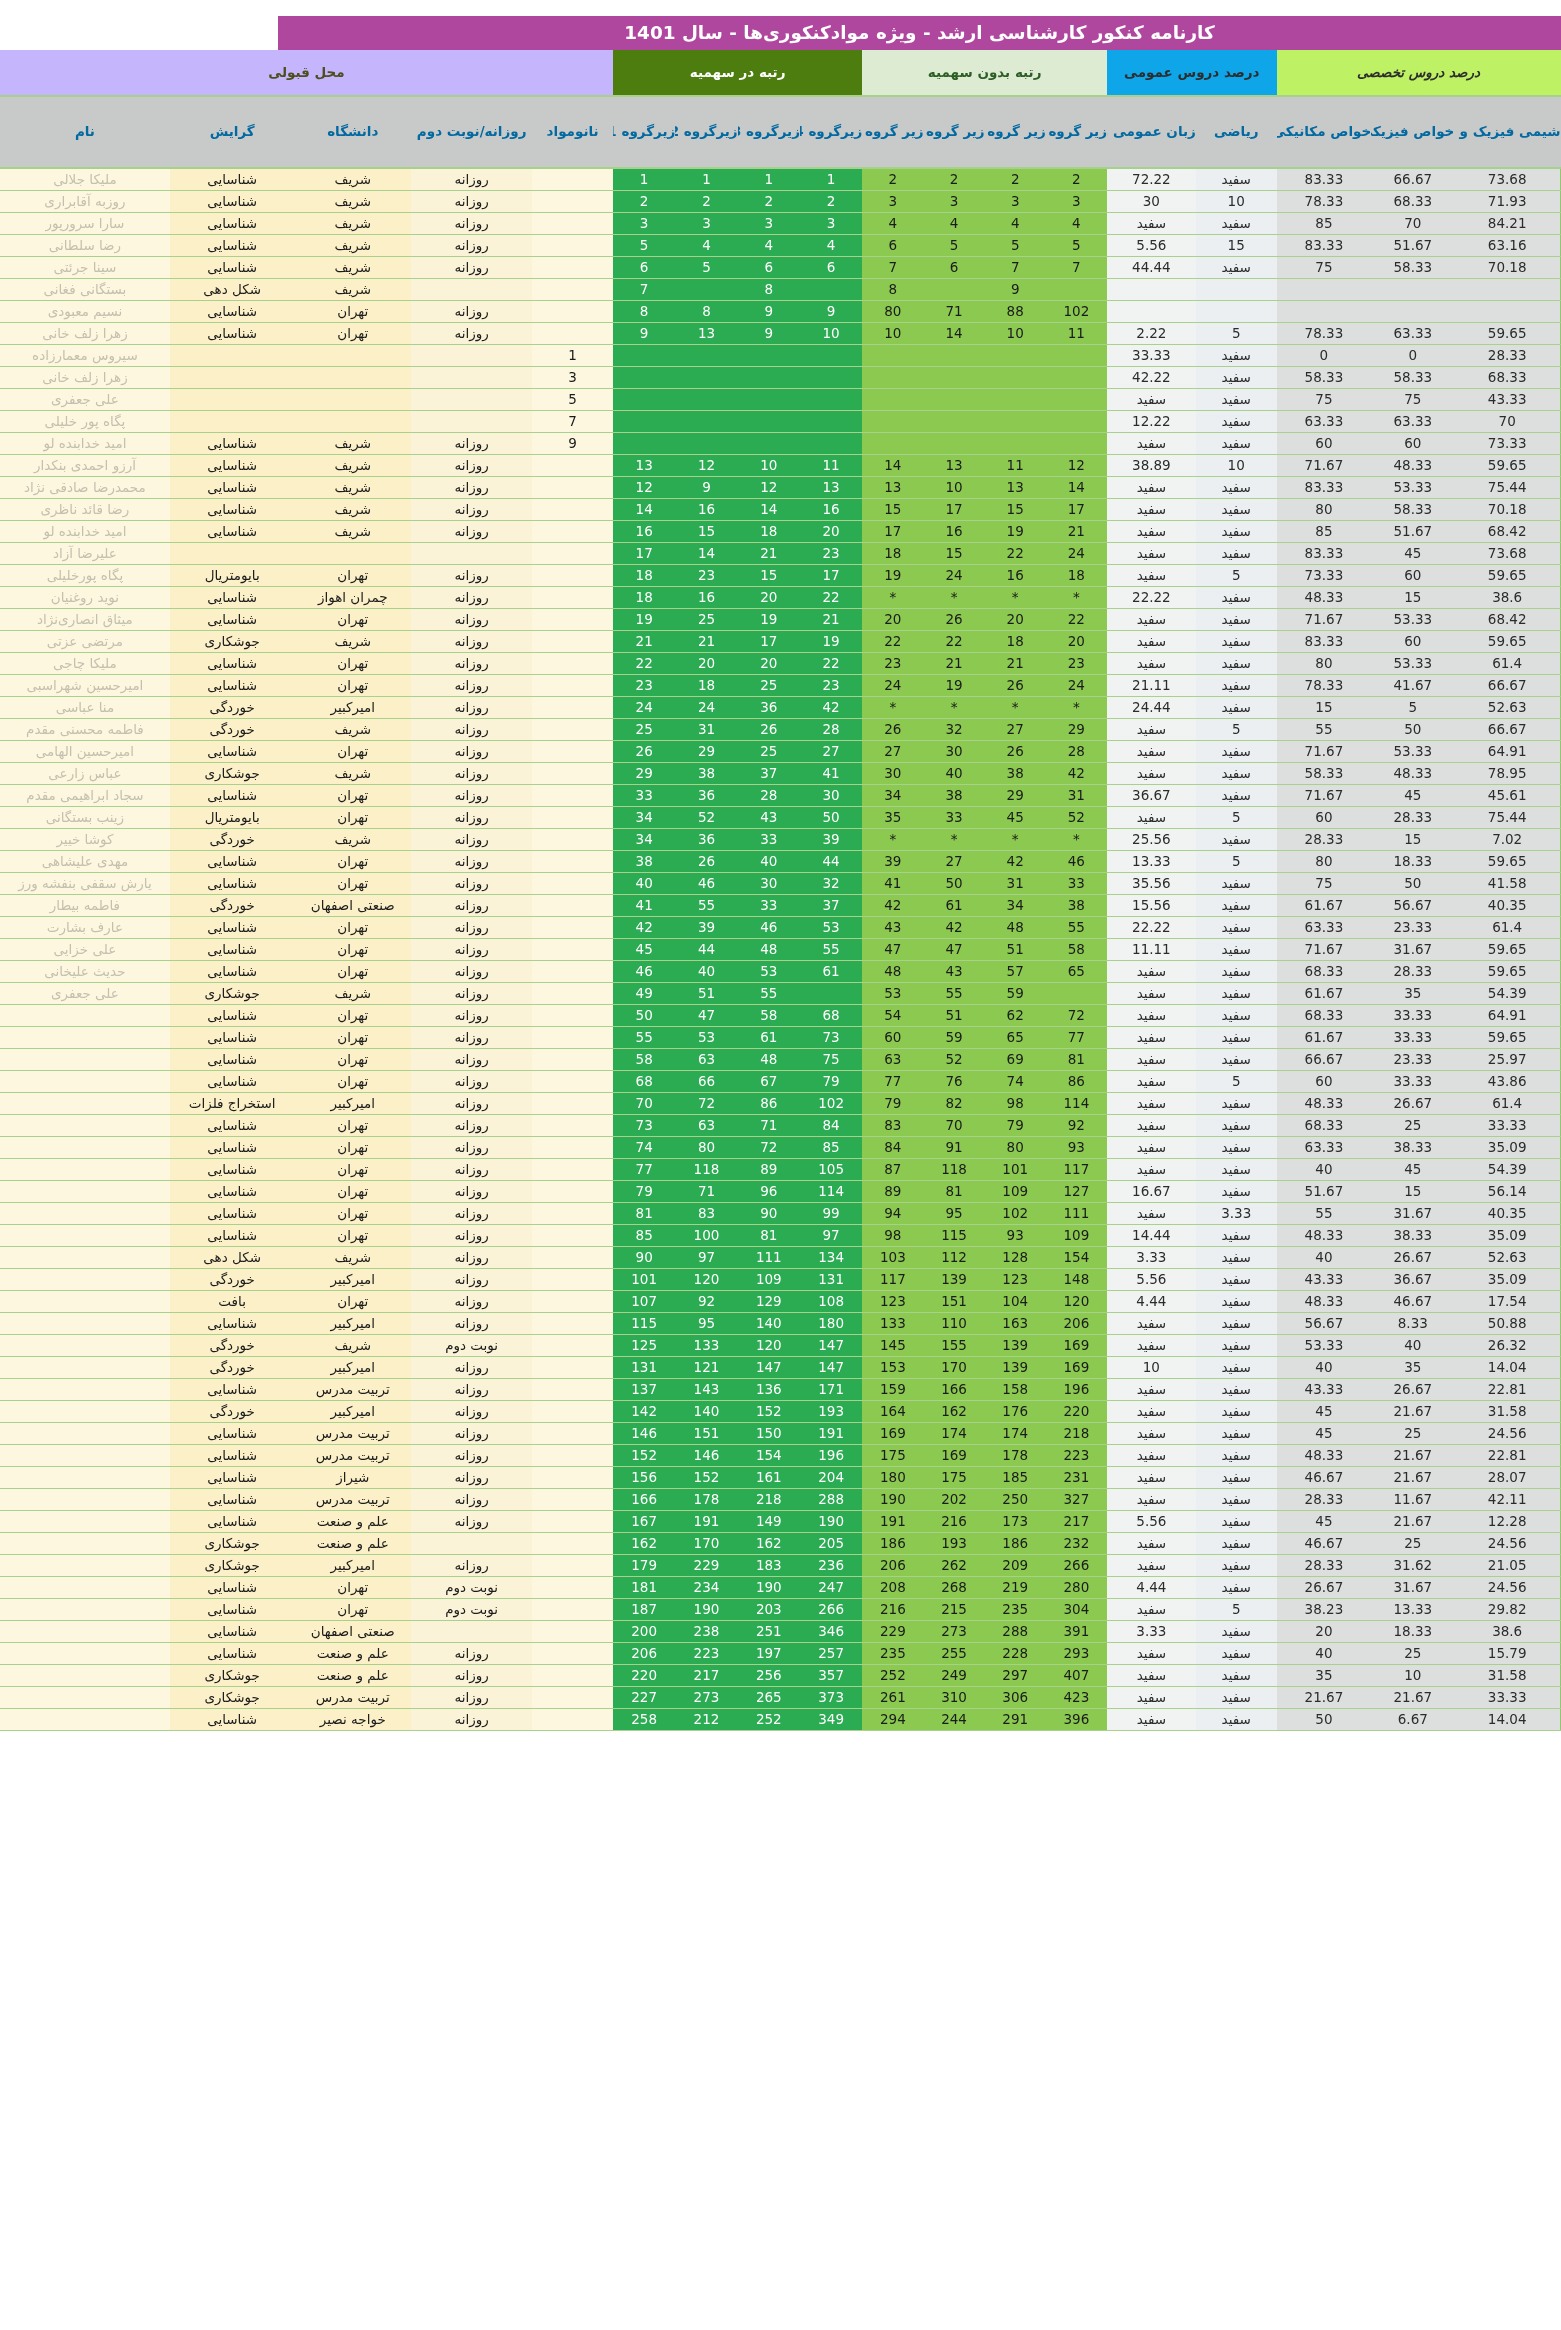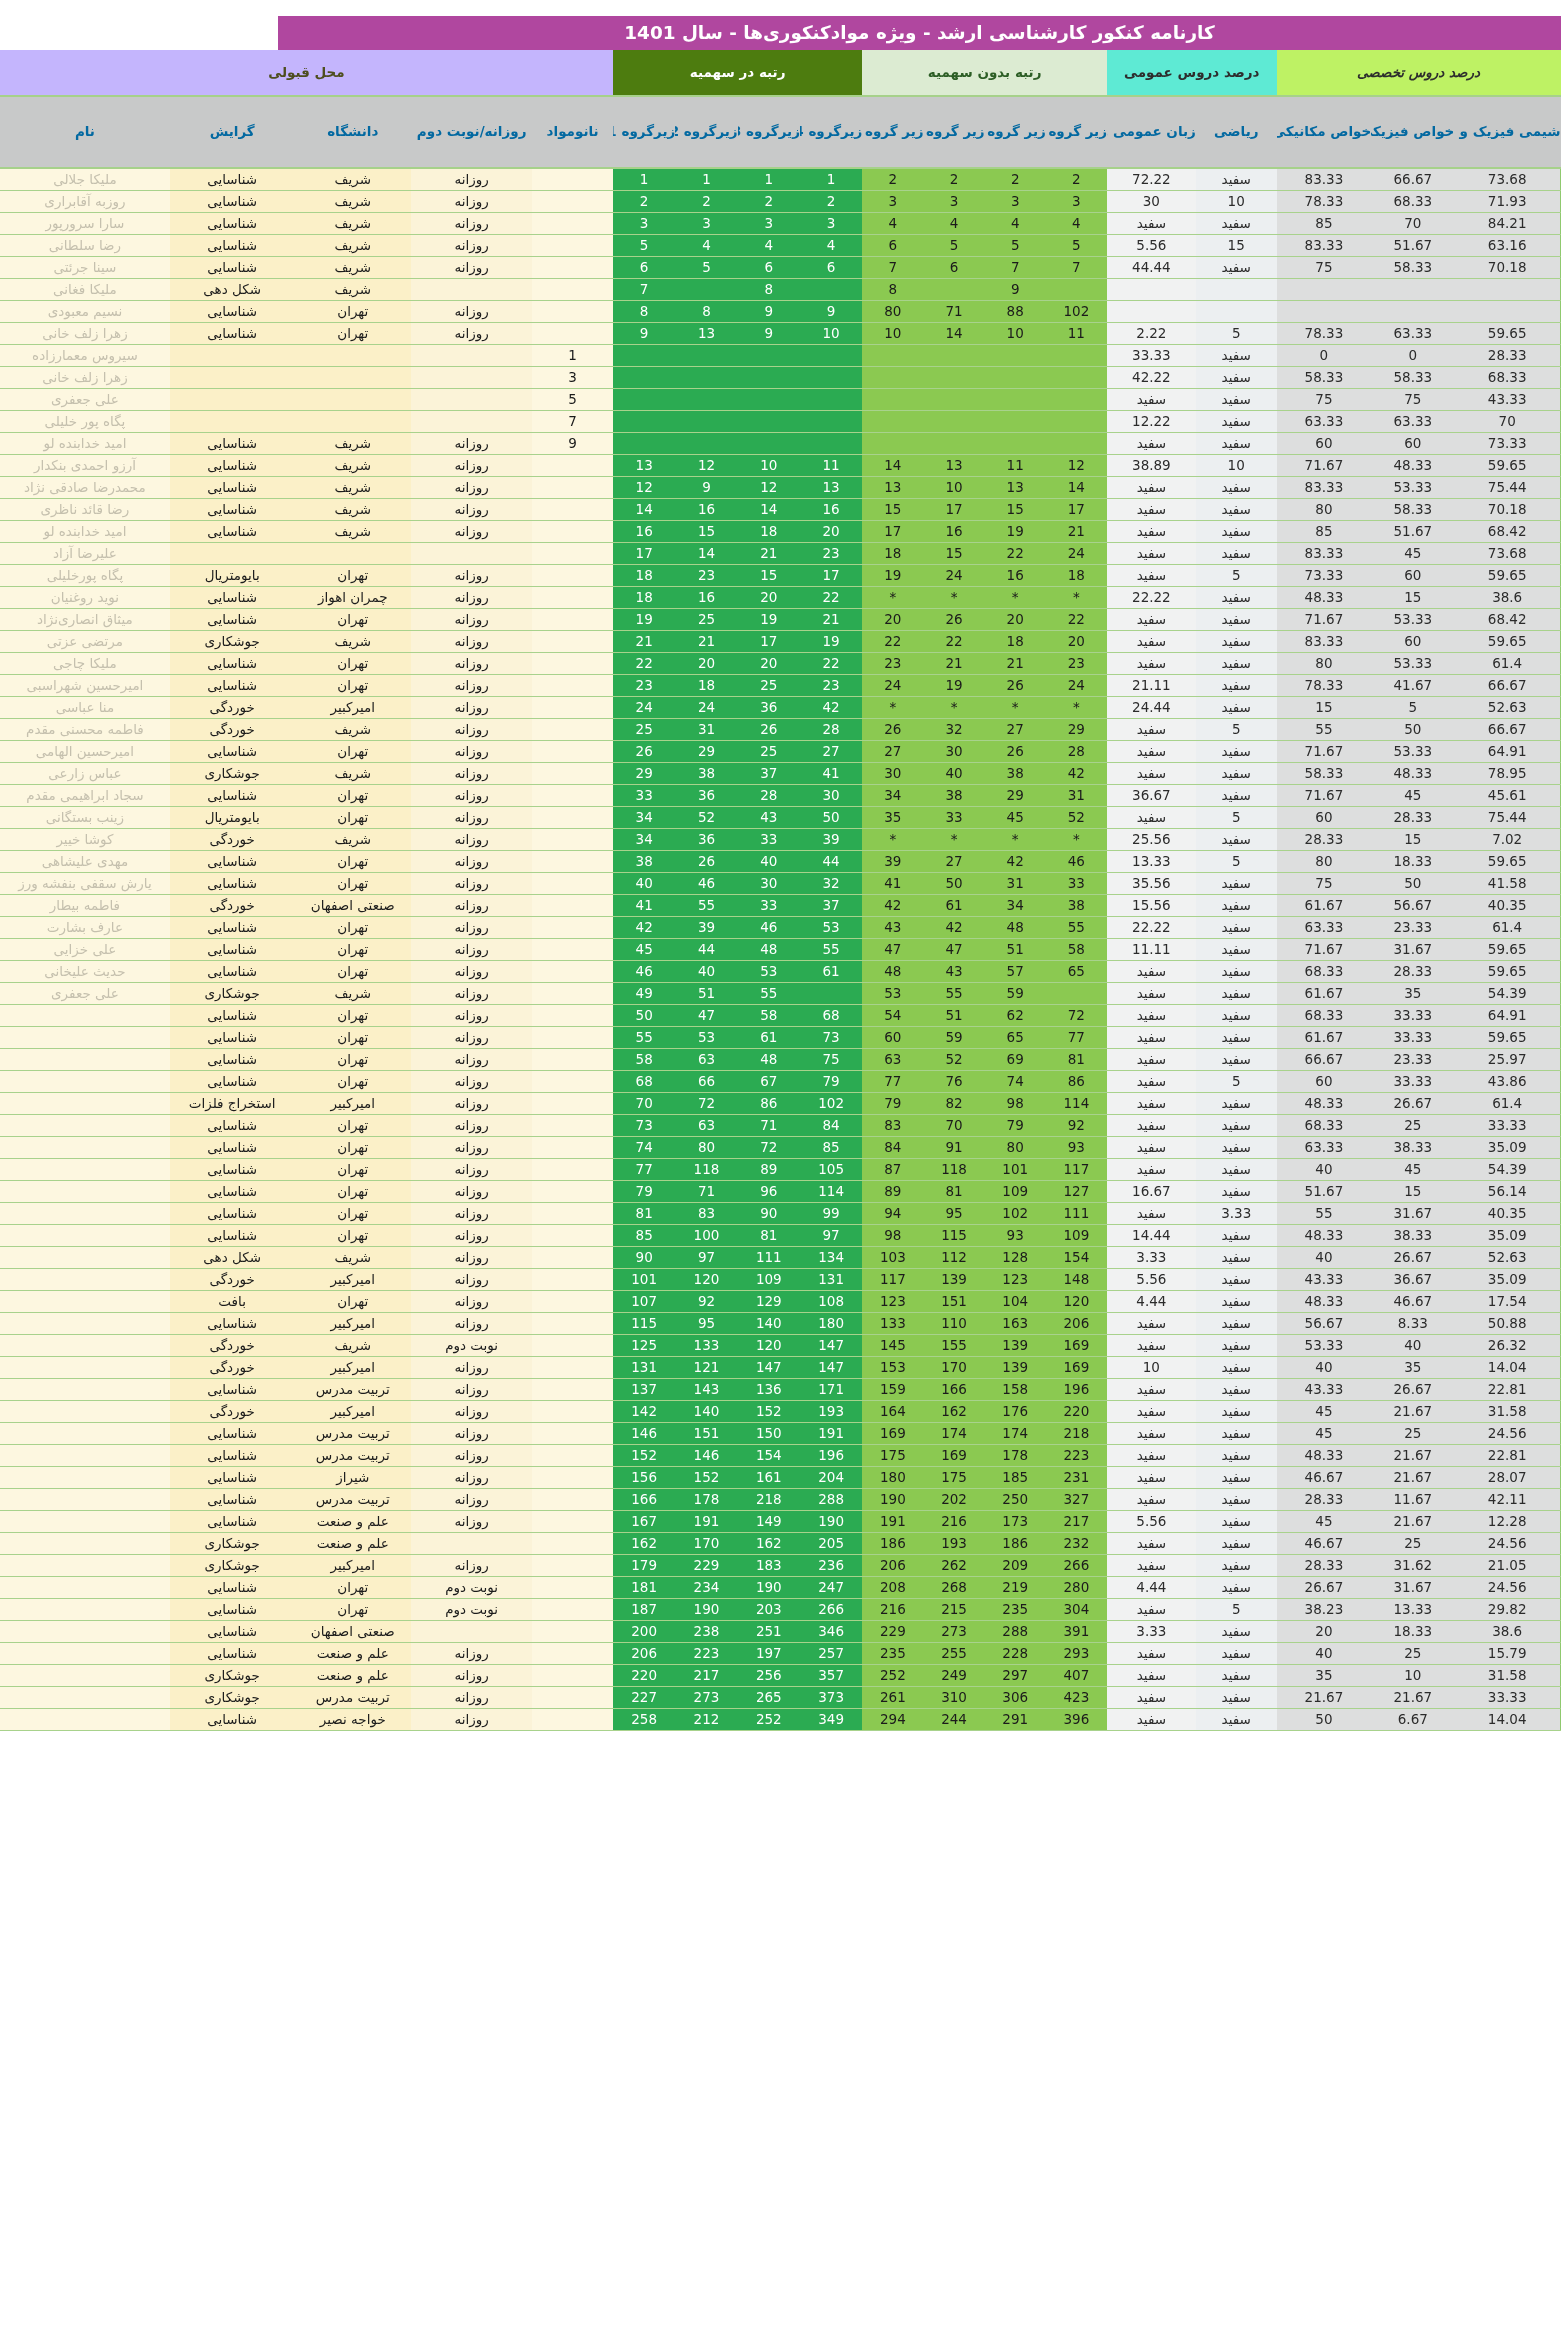--- a/index.html
+++ b/index.html
@@ -41,21 +41,21 @@
 
   .grp{
     height:45px;
     font-size:18px;
     font-weight:bold;
     border-bottom:2.1px solid #a6d18a;
   }
   .grp-mahal{background:#c4b5fd;color:#4e4e1f;}
   .grp-rank-sahmieh{background:#4d7c0f;color:#ffffff;}
   .grp-rank-bi{background:#dcebd2;color:#2d5e26;}
-  .grp-omoomi{background:#5eead4;color:#2d2d2d;}
+  .grp-omoomi{background:#0ea5e9;color:#2d2d2d;}
   .grp-takhasosi{background:#bef264;color:#2d2d2d;font-style:italic;}
 
   
   .colhead{
     background:#c8c9c9;
     height:70px;
     font-size:12.4px;
     font-weight:bold;
     color:#0369a1;
     border-bottom:2.1px solid #a6d18a;
@@ -258,21 +258,21 @@
           <td class="c-bi"></td>
           <td class="c-bi">8</td>
           <td class="c-sah"></td>
           <td class="c-sah">8</td>
           <td class="c-sah"></td>
           <td class="c-sah">7</td>
           <td class="c-nano"></td>
           <td class="c-nobat"></td>
           <td class="c-daneshgah">شریف</td>
           <td class="c-gerayesh">شکل دهی</td>
-          <td class="c-name">ملیکا فغانی</td>
+          <td class="c-name">بستگانی فغانی</td>
         </tr>
         <tr>
           <td class="c-tk edge-left"></td>
           <td class="c-tk"></td>
           <td class="c-tk"></td>
           <td class="c-om2"></td>
           <td class="c-om"></td>
           <td class="c-bi">102</td>
           <td class="c-bi">88</td>
           <td class="c-bi">71</td>

